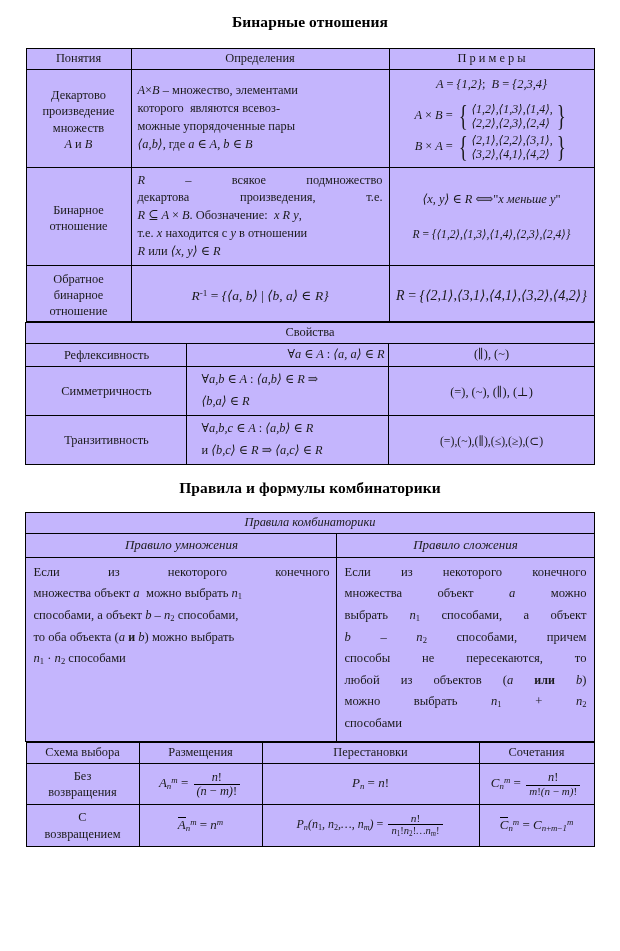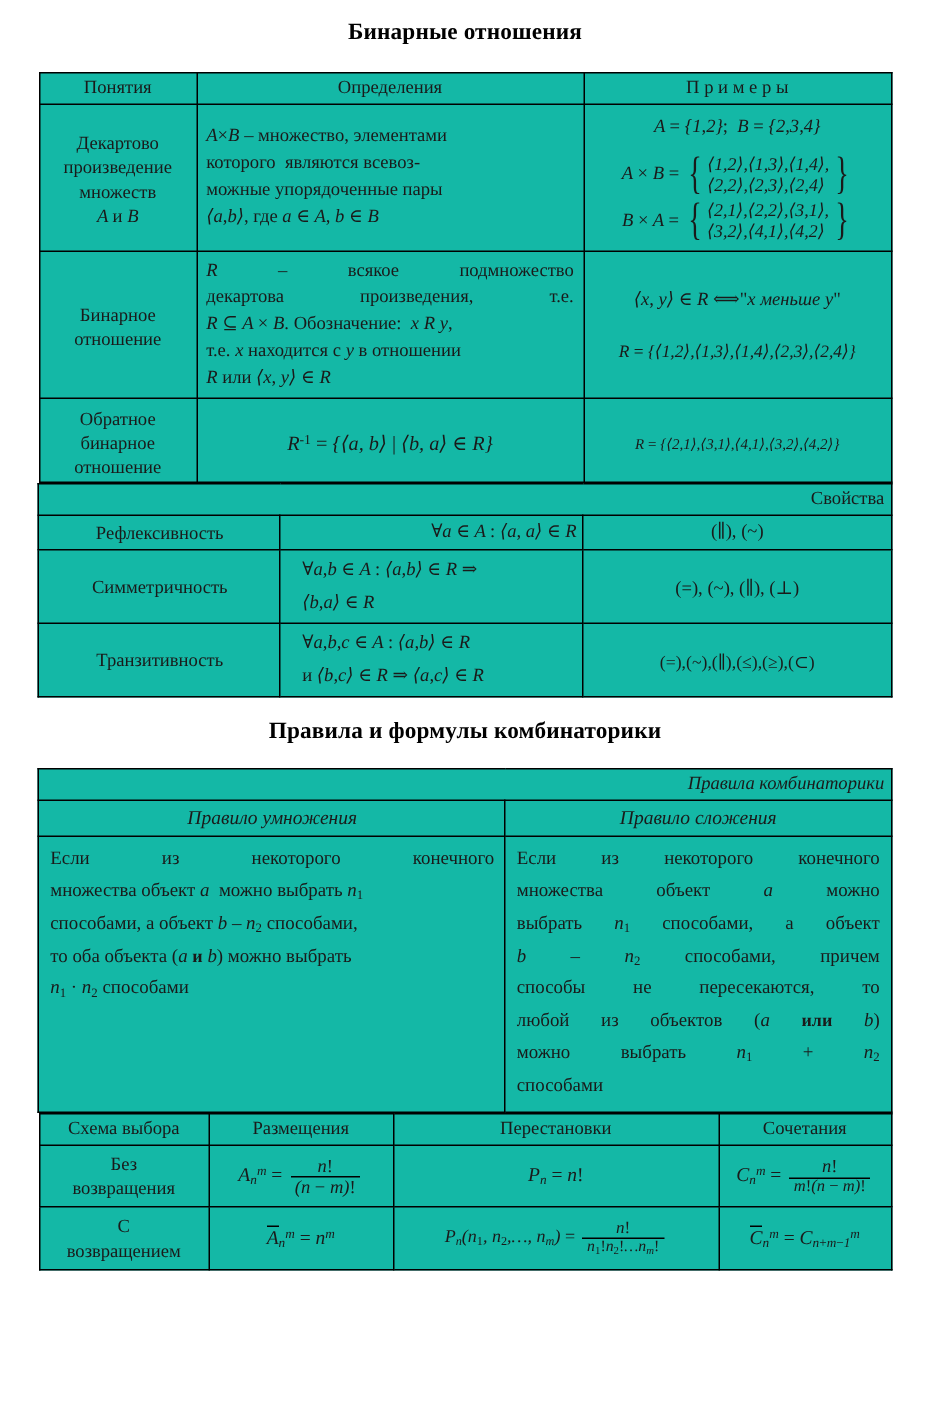--- a/index.html
+++ b/index.html
@@ -28,36 +28,36 @@
     color: #000;
   }
   #title-binary { padding: 3px 0 6px; }
   #title-combi  { padding: 4px 0 5px; }
 
   
   table.doc {
     border-collapse: collapse;
     margin: 0 auto;
     table-layout: fixed;
-    background: #14b8a6;
+    background: #c4b5fd;
   }
   table.doc td, table.doc th {
     border: 1px solid #000;
     vertical-align: middle;
     padding: 2px 4px;
     font-weight: normal;
     font-size: 12.4px;
     line-height: 1.28;
   }
 
   
   .hdr { text-align: center; font-size: 13px; padding: 3px 4px; }
 
   
-  .banner { text-align: right; font-size: 13px; padding: 3px 4px; }
+  .banner { text-align: center; font-size: 13px; padding: 3px 4px; }
   .banner-italic { font-style: italic; font-size: 13px; }
 
   .c { text-align: center; }
   .just { text-align: justify; text-align-last: justify; }
   .just-last-left { text-align: justify; text-align-last: left; }
   .top { vertical-align: top; }
 
   
   .m {
     font-family: "Liberation Serif", "DejaVu Serif", serif;
@@ -240,21 +240,21 @@
           <span>Обратное</span><br>
           <span>бинарное</span><br>
           <span>отношение</span>
         </td>
         <td class="defn top c" style="padding-top:8px">
           <span class="m" style="font-size:13.5px">
             R<sup class="up">-1</sup> <span class="op">=</span> {⟨a, b⟩ <span class="op">|</span> ⟨b, a⟩ <span class="op">∈</span> R}
           </span>
         </td>
         <td class="exm top" style="padding-top:8px">
-          <span class="m" style="font-size:10px">
+          <span class="m" style="font-size:14px">
             R <span class="op">=</span> {⟨2,1⟩,⟨3,1⟩,⟨4,1⟩,⟨3,2⟩,⟨4,2⟩}
           </span>
         </td>
       </tr>
     </tbody>
   </table>
 
   <table class="doc" id="tbl-props">
     <colgroup>
         <col class="p1">

